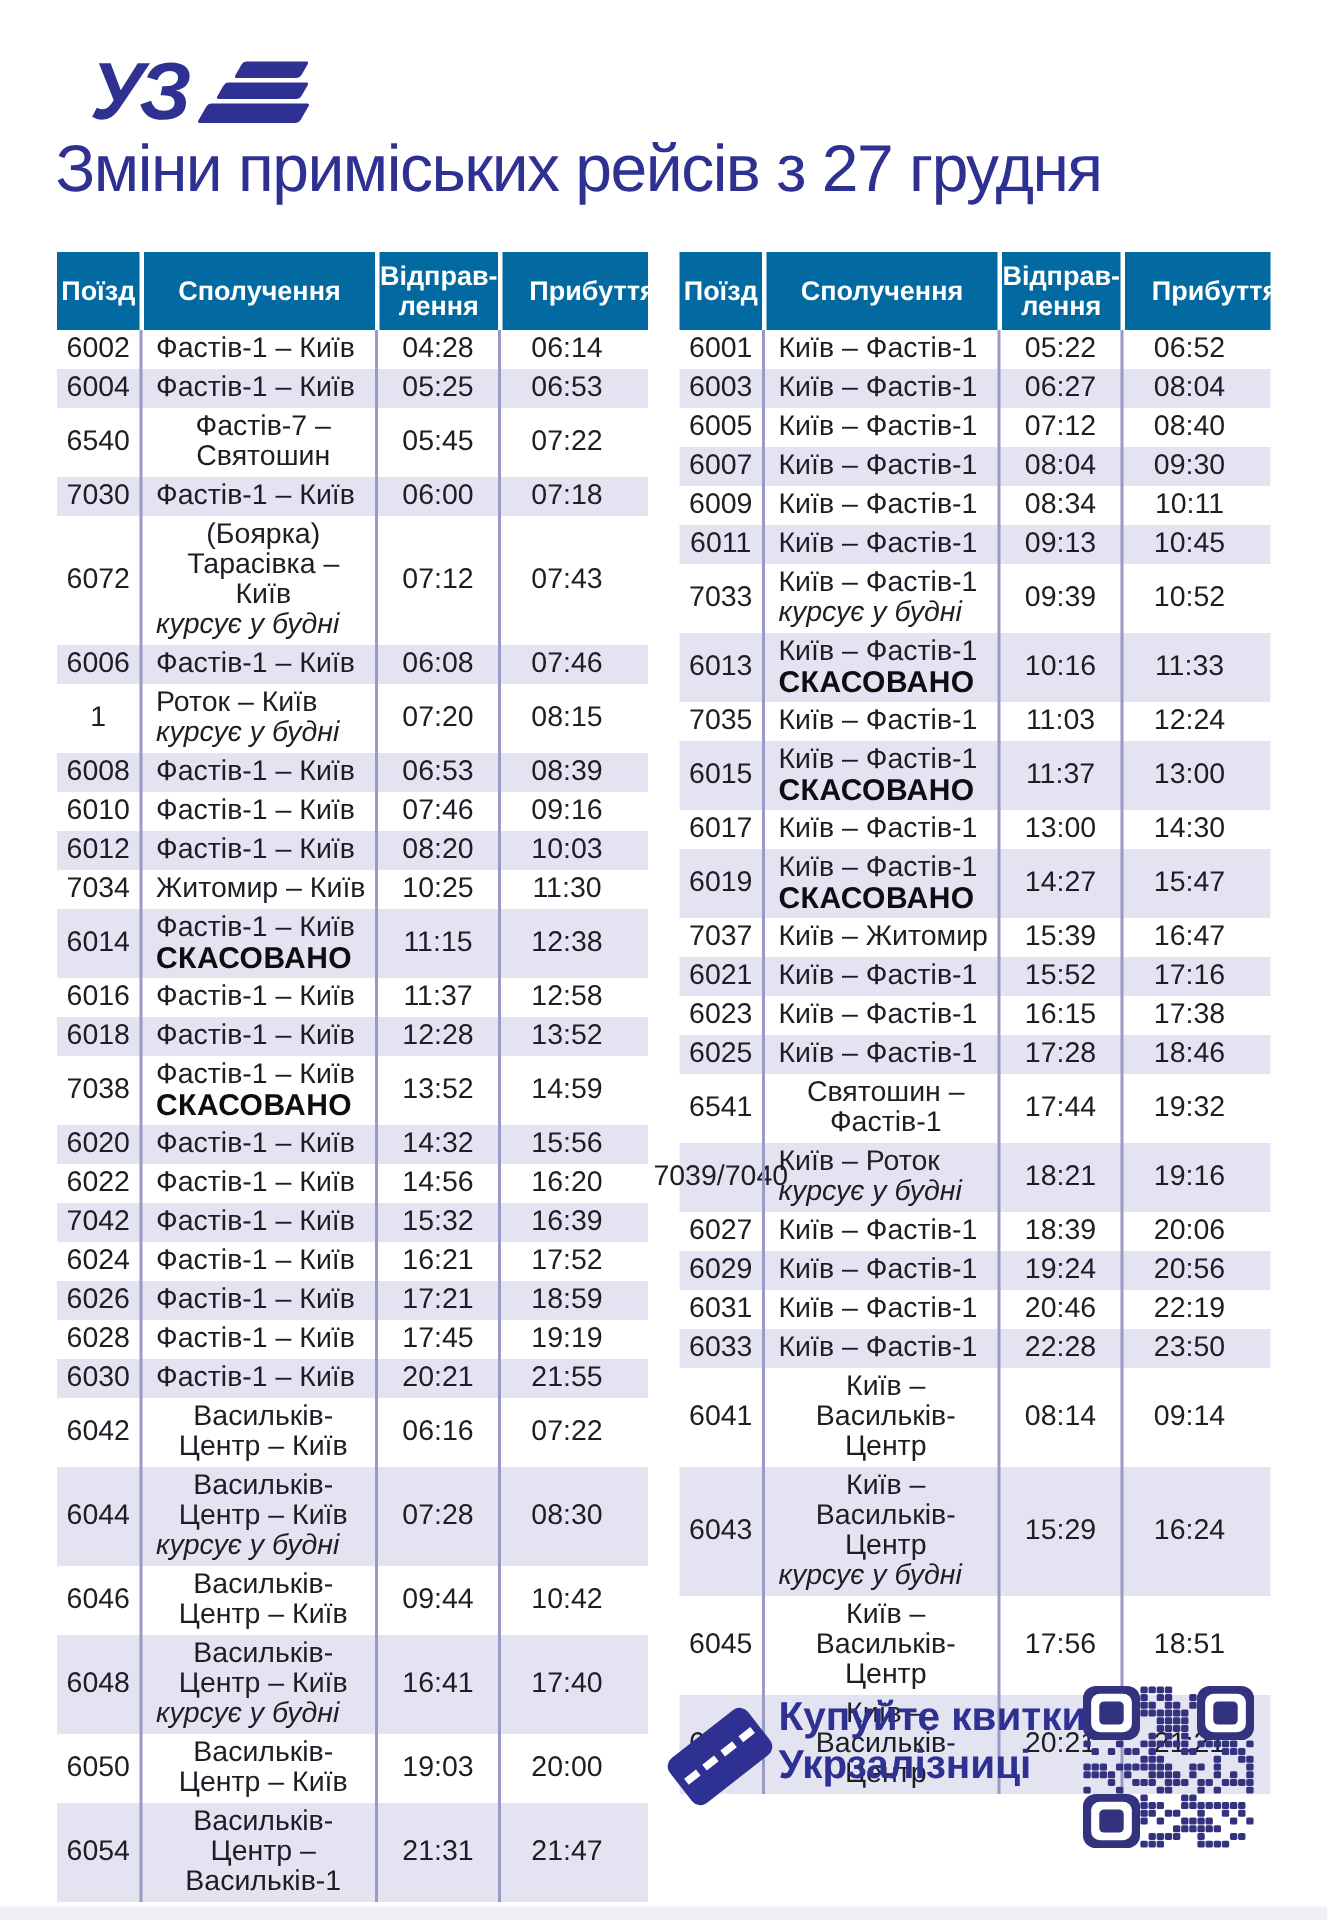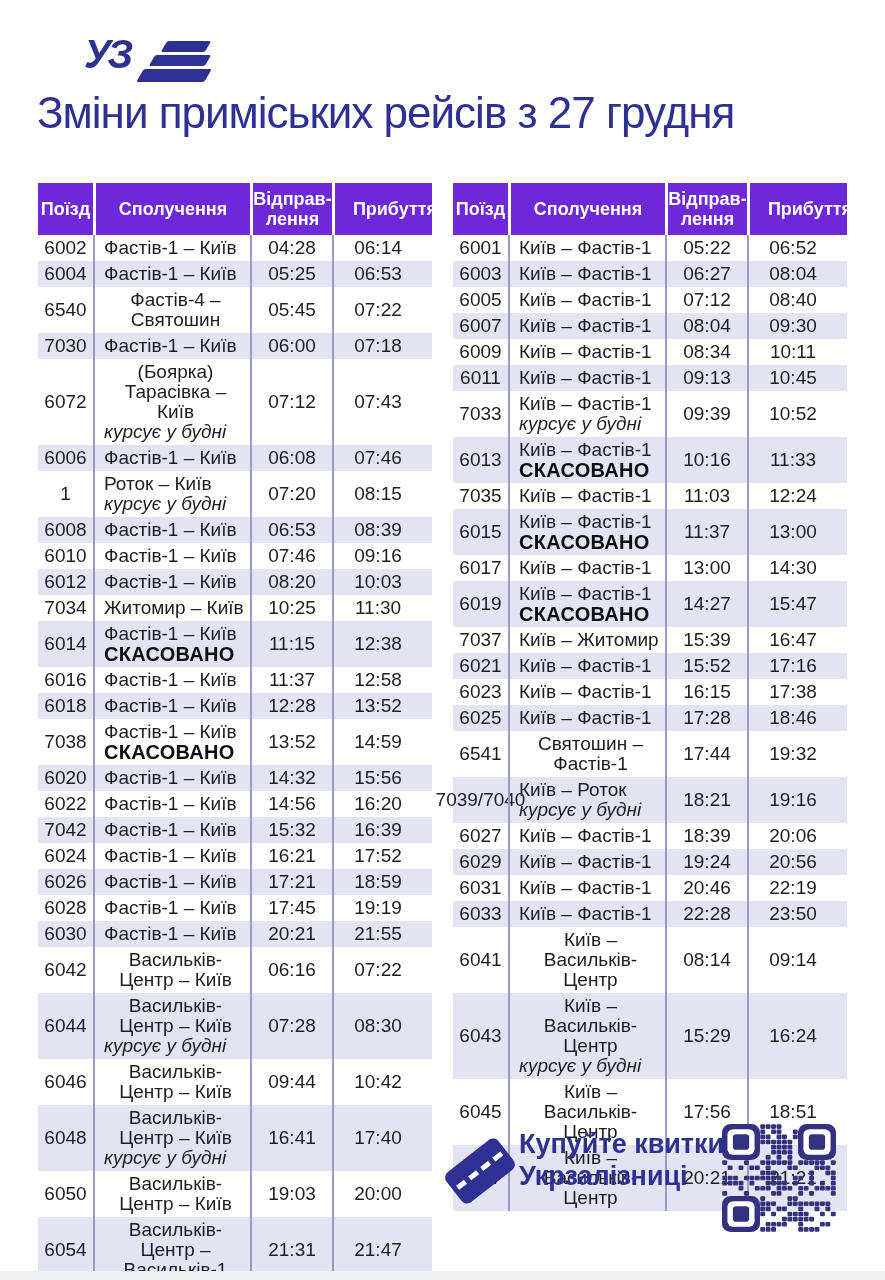--- a/index.html
+++ b/index.html
@@ -1,37 +1,37 @@
 <!DOCTYPE html>
 <html><head>
 <meta charset="utf-8">
 <style>
   html,body{margin:0;padding:0;background:#fff;}
   .page{position:relative;width:885px;height:1280px;background:#ffffff;overflow:hidden;
         font-family:"Liberation Sans","DejaVu Sans",sans-serif;color:#1d1d24;}
 
   
   .logo{position:absolute;left:60px;top:34px;display:flex;align-items:flex-start;}
-  .logo-uz{font-size:40px;font-weight:bold;font-style:italic;color:#2e3192;
-           line-height:1;letter-spacing:-3px;margin-left:24px;}
+  .logo-uz{font-size:54px;font-weight:bold;font-style:italic;color:#2e3192;
+           line-height:1;letter-spacing:-3px;}
   .logo-bars{display:flex;flex-direction:column;align-items:flex-end;gap:3px;margin:7px 0 0 10px;}
   .logo-bars i{display:block;background:#2e3192;transform:skewX(-30deg);border-radius:2px;}
   .logo-bars i:nth-child(1){width:44px;height:11px;}
   .logo-bars i:nth-child(2){width:56px;height:11px;}
   .logo-bars i:nth-child(3){width:68px;height:13px;}
 
   
   .title{position:absolute;left:37px;top:88px;margin:0;font-size:44px;font-weight:normal;
          color:#2e3192;letter-spacing:-1px;white-space:nowrap;}
 
   
   .table{position:absolute;top:168px;width:394px;font-size:19px;}
   .table.left{left:38px;}
   .table.right{left:453px;}
-  .thead{display:flex;background:#6d28d9;color:#fff;font-weight:bold;height:52px;margin-top:15px;}
+  .thead{display:flex;background:#0369a1;color:#fff;font-weight:bold;height:52px;}
   .thead .cell{display:flex;align-items:center;justify-content:center;text-align:center;
                font-size:18px;line-height:1.12;box-sizing:border-box;border-left:3px solid #fff;}
   .thead .cell:first-child{border-left:none;}
   .pre{white-space:pre-line;}
   .c1{width:55px;}
   .c2{width:157px;}
   .c3{width:82px;}
   .c4{width:90px;padding-left:33px;}
   .row{display:flex;background:#ffffff;}
   .row.alt{background:#e3e3f1;}
@@ -95,21 +95,21 @@
     <div class="cell c2 route">
       <div class="route-main">Фастів-1 – Київ</div>
     </div>
     <div class="cell c3 dep">05:25</div>
     <div class="cell c4 arr">06:53</div>
   </div>
 
   <div class="row">
     <div class="cell c1 train">6540</div>
     <div class="cell c2 route">
-      <div class="route-main">Фастів-4 – Святошин</div>
+      <div class="route-main">Фастів-7 – Святошин</div>
     </div>
     <div class="cell c3 dep">05:45</div>
     <div class="cell c4 arr">07:22</div>
   </div>
 
   <div class="row alt">
     <div class="cell c1 train">7030</div>
     <div class="cell c2 route">
       <div class="route-main">Фастів-1 – Київ</div>
     </div>

